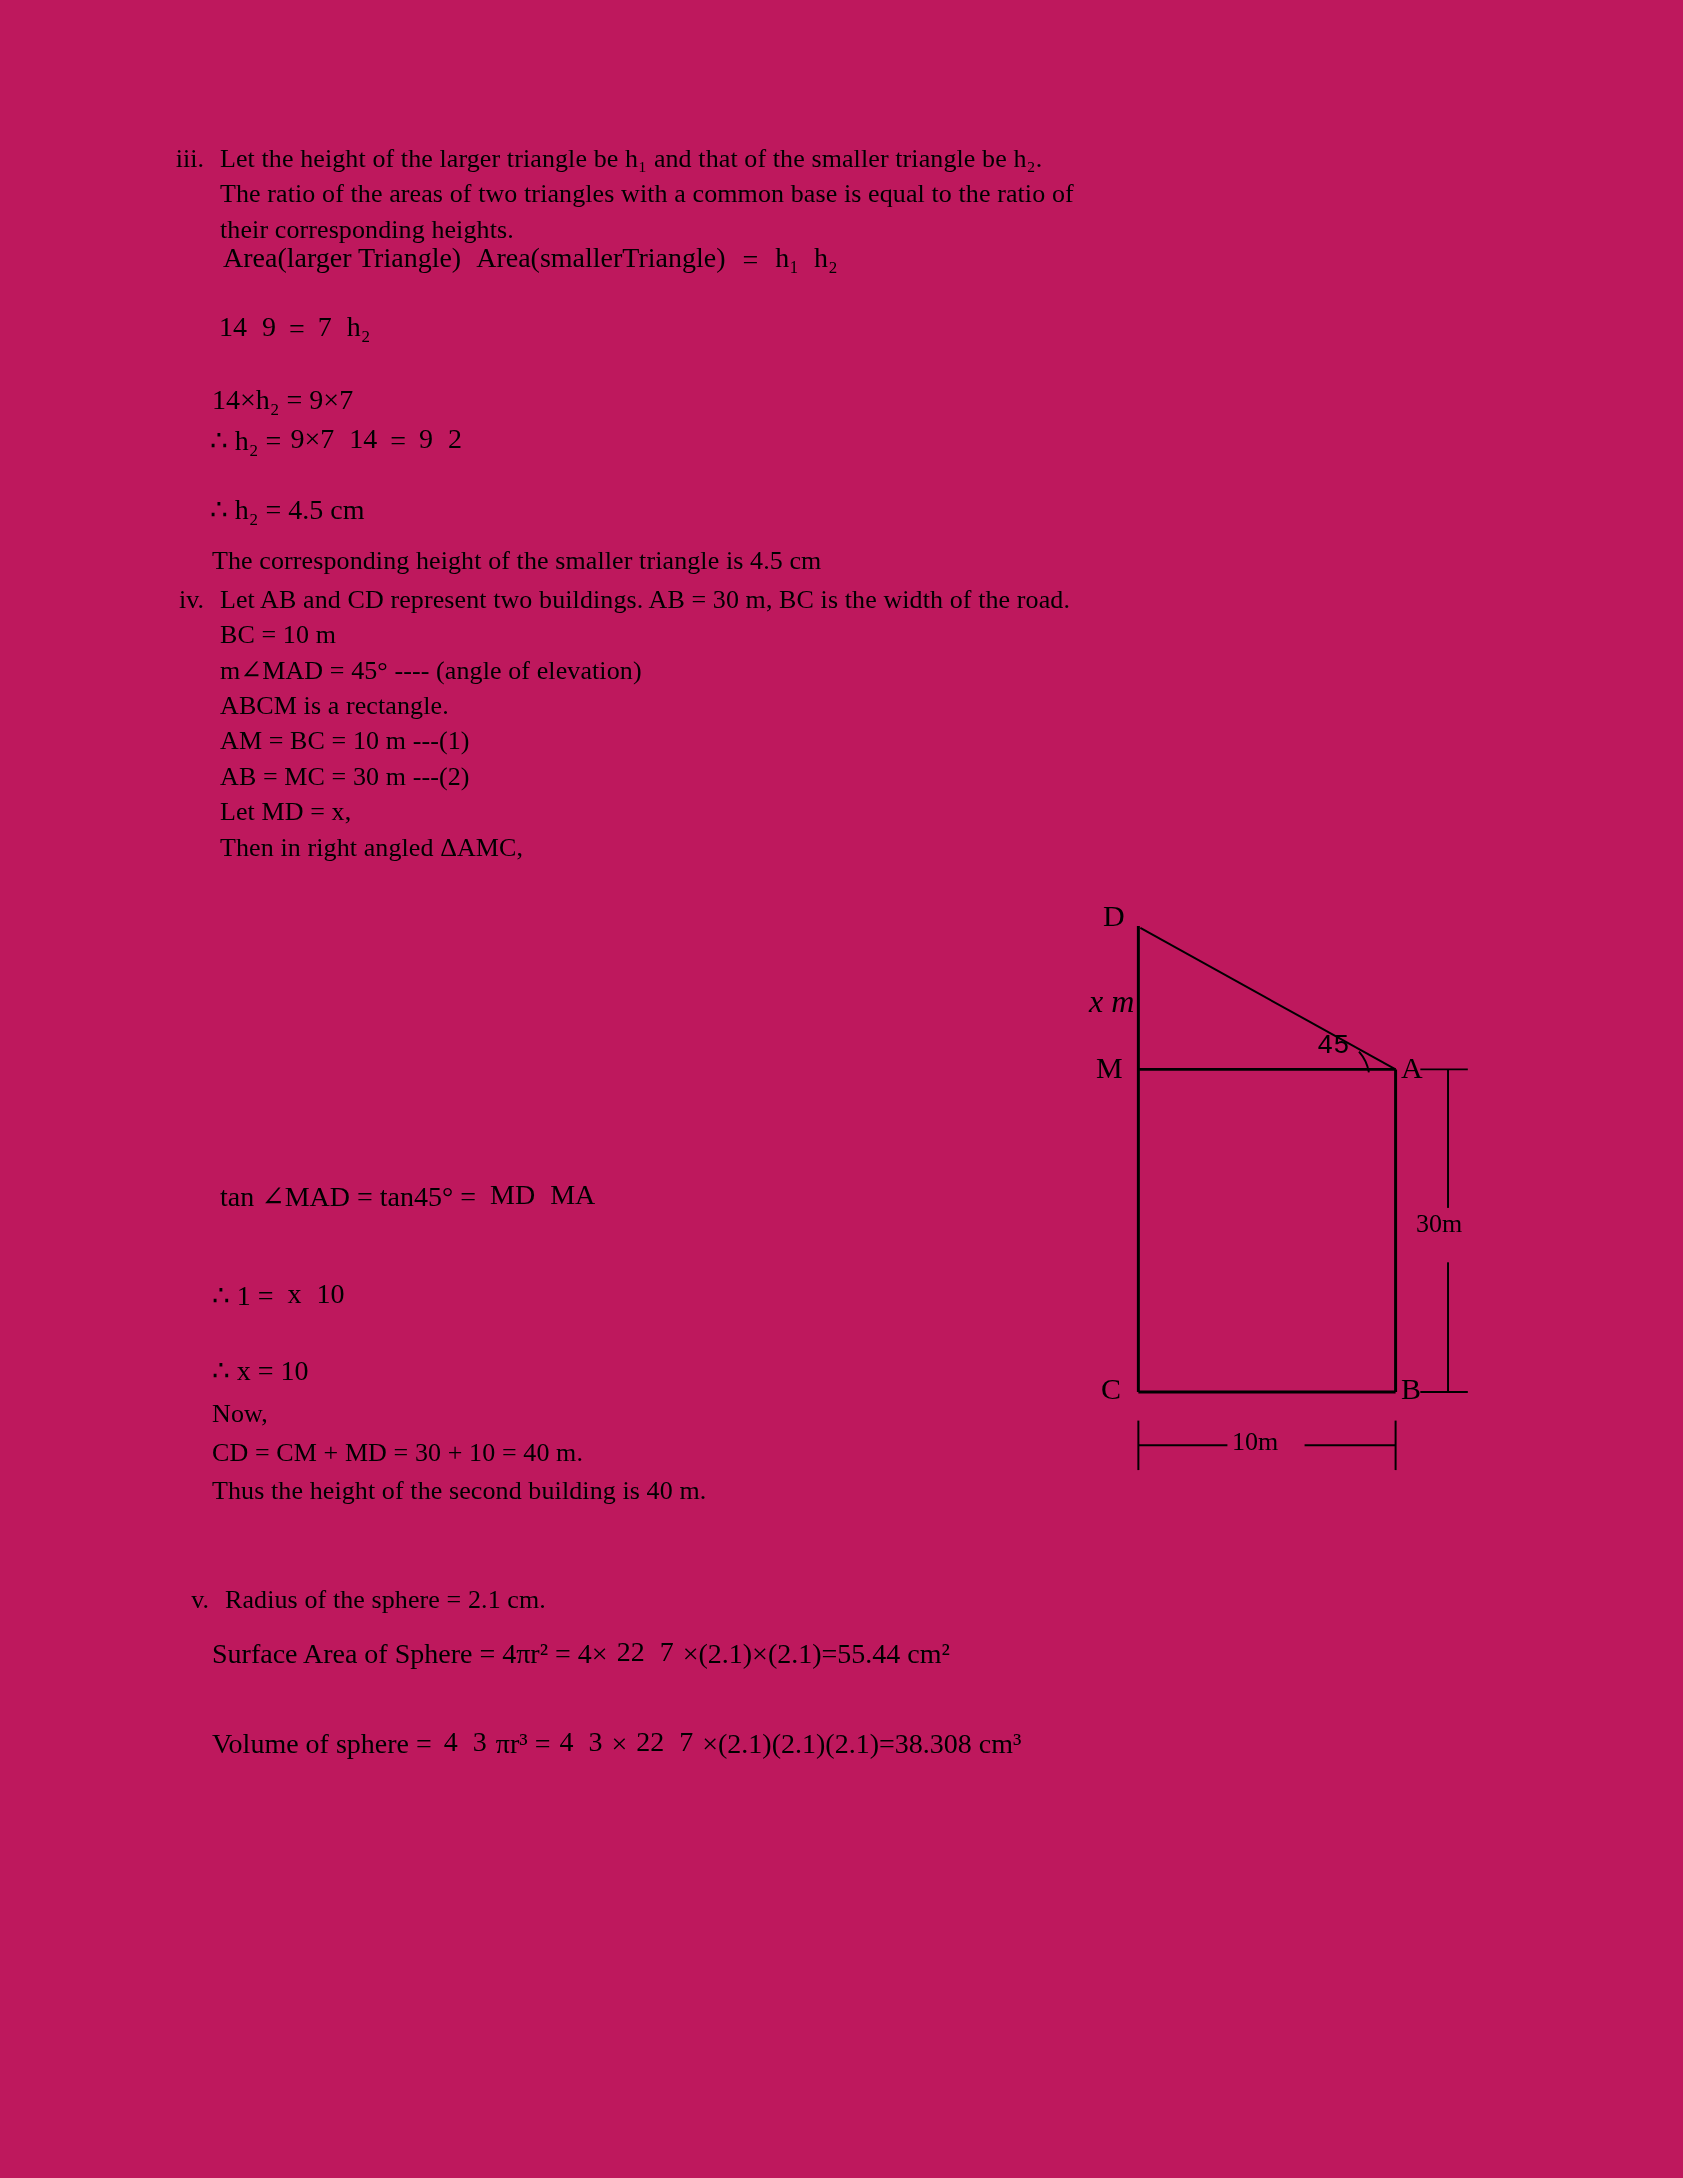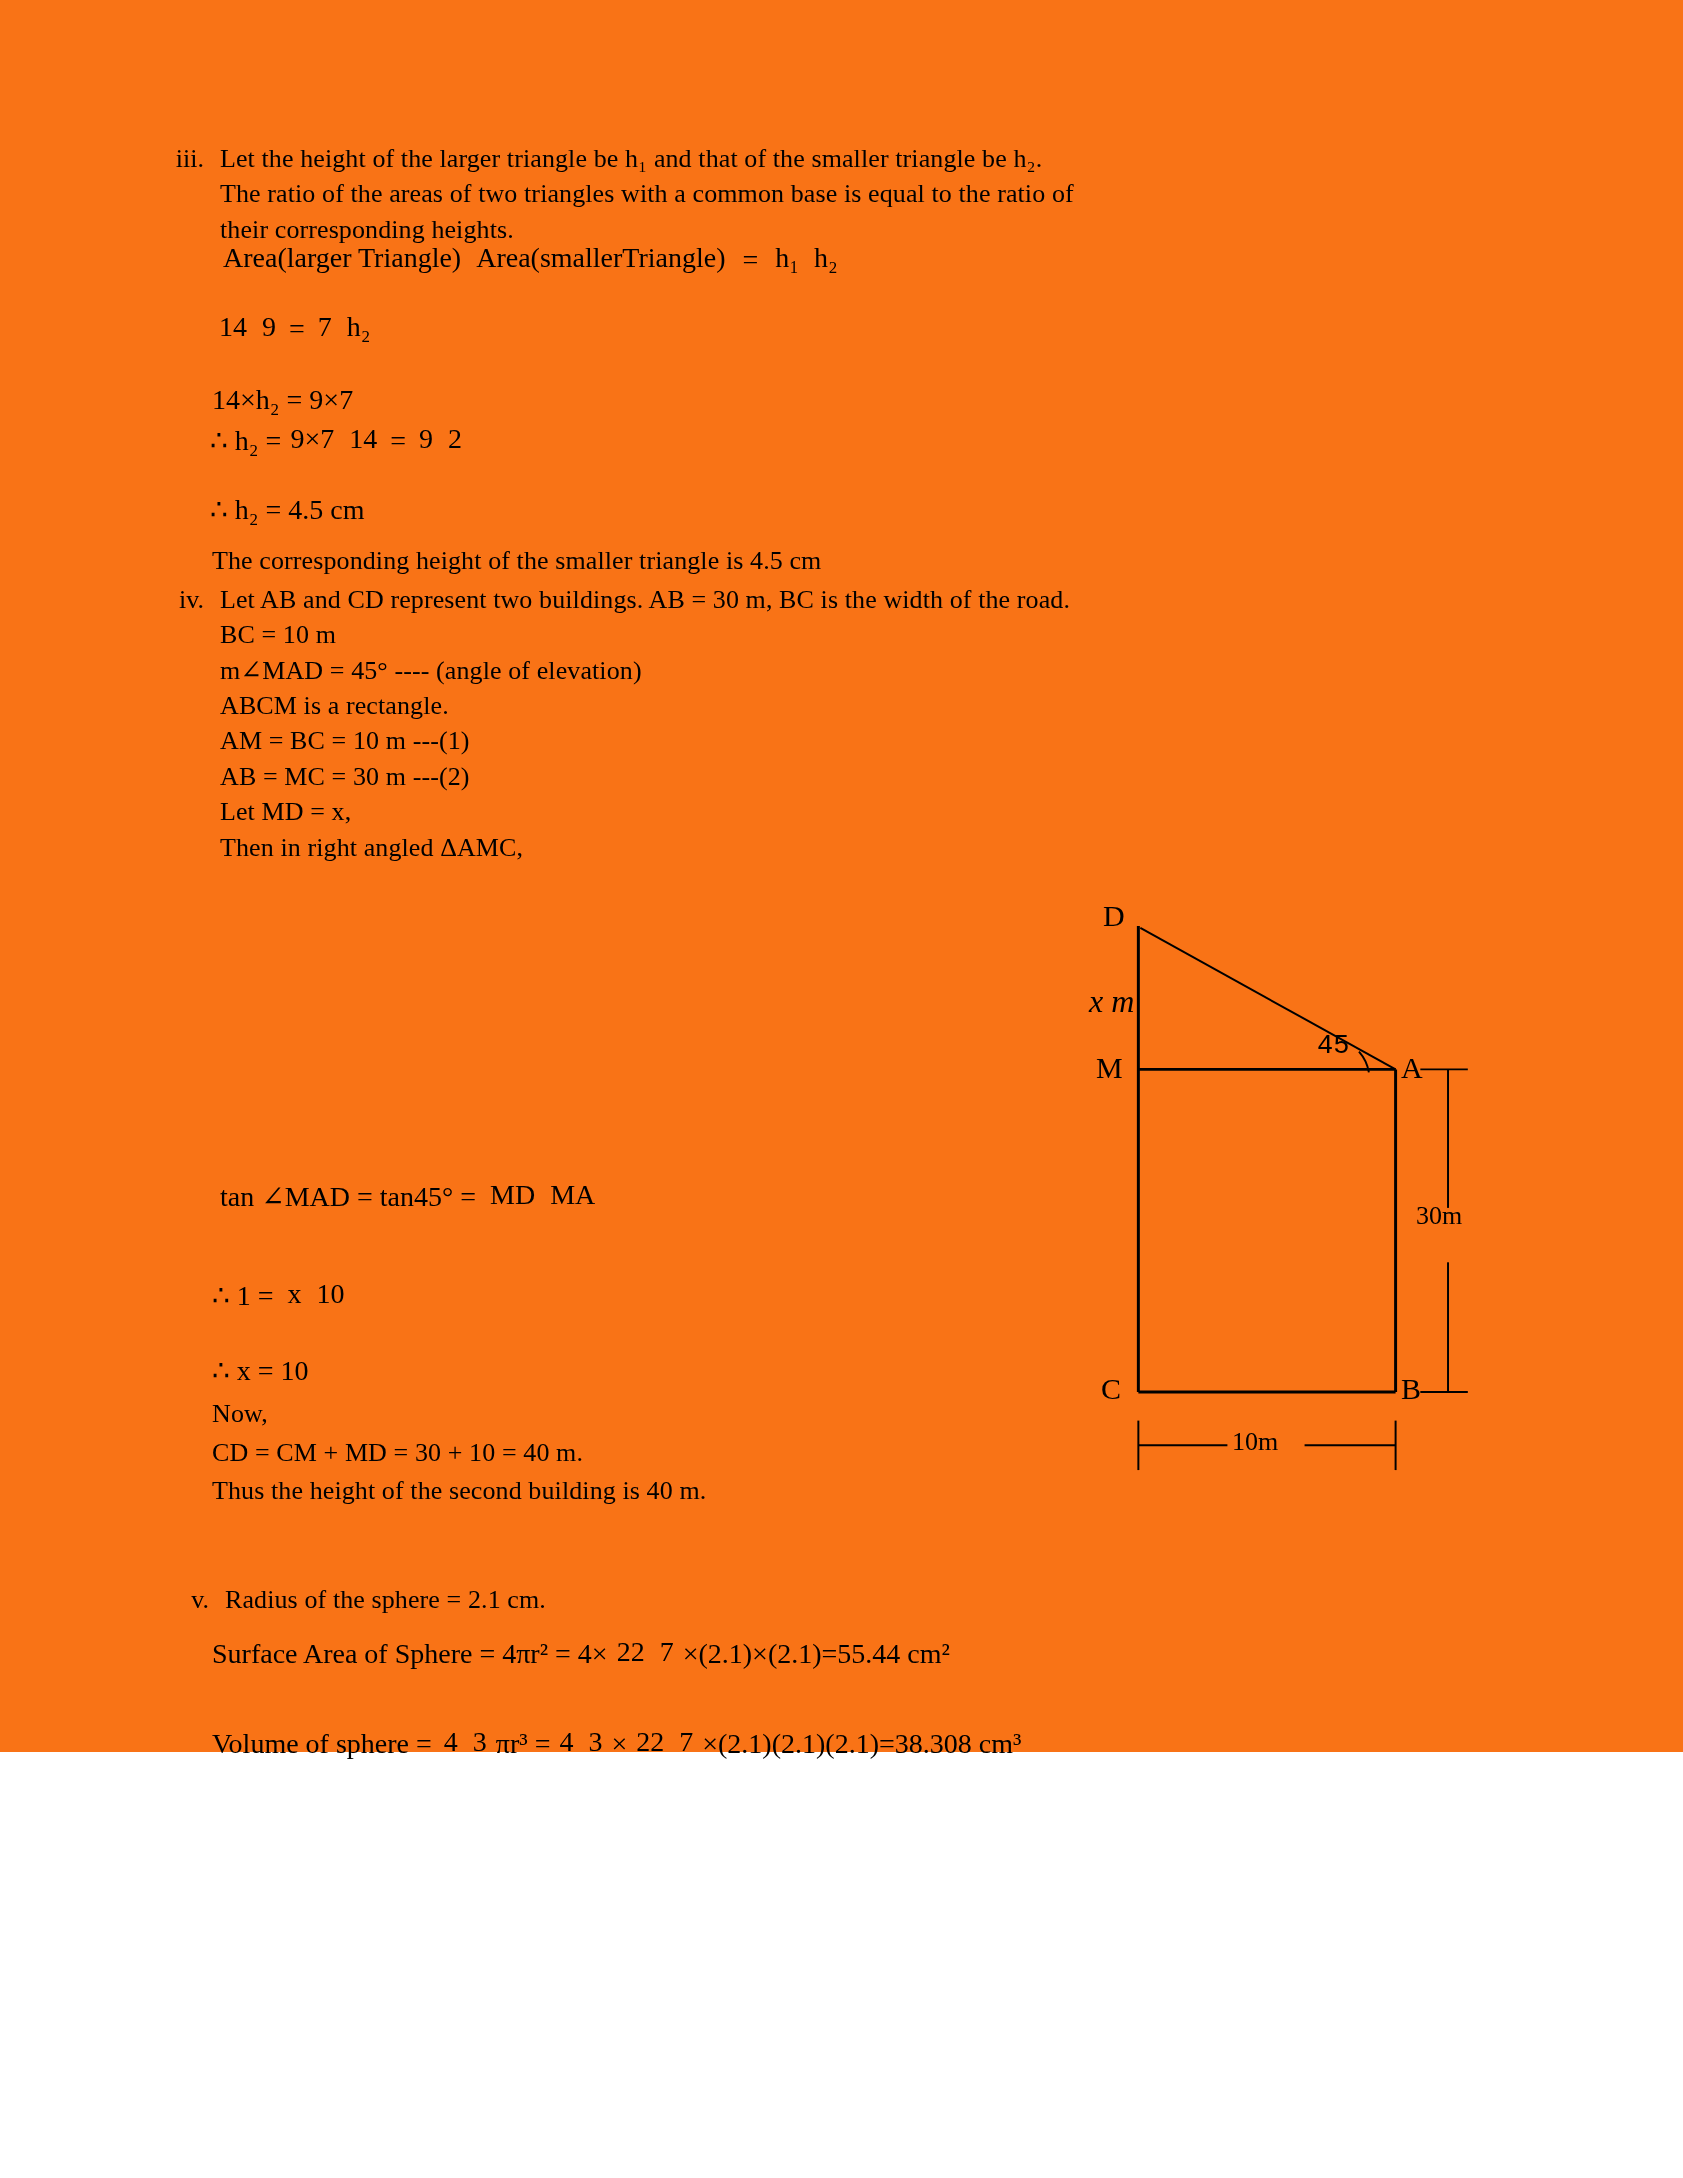--- a/index.html
+++ b/index.html
@@ -11,22 +11,22 @@
     width: 1683px;
     height: 2178px;
     font-family: "Liberation Serif", "DejaVu Serif", serif;
     color: #000000;
     position: relative;
     overflow: hidden;
   }
   .page {
     position: relative;
     width: 1683px;
-    height: 1752px;
-    background: #f97316;
+    height: 2178px;
+    background: #be185d;
   }
 
   
   .txt {
     font-size: 26px;
     line-height: 1.36;
     letter-spacing: 0.1px;
   }
   .mathtxt {
     font-family: "Liberation Serif", "DejaVu Serif", serif;
@@ -228,21 +228,21 @@
     </svg>
 
     
     <div style="position:absolute; left:24px; top:18px; font-size:30px;">D</div>
     <div style="position:absolute; left:17px; top:170px; font-size:30px;">M</div>
     <div style="position:absolute; left:322px; top:170px; font-size:30px;">A</div>
     <div style="position:absolute; left:22px; top:491px; font-size:30px;">C</div>
     <div style="position:absolute; left:322px; top:491px; font-size:30px;">B</div>
     <div style="position:absolute; left:10px; top:102px; font-size:32px; font-style:italic;">x m</div>
     <div style="position:absolute; left:238px; top:150px; font-size:27px;font-family:Liberation Mono, monospace;">45</div>
-    <div style="position:absolute; left:337px; top:320px; font-size:26px;">30m</div>
+    <div style="position:absolute; left:337px; top:328px; font-size:26px;">30m</div>
     <div style="position:absolute; left:153px; top:546px; font-size:26px;">10m</div>
   </div>
 
   <div class="item" style="left:168px; top:1582px; width:1089px;">
     <div class="marker">v.</div>
     <div class="body-col">
       <div class="txt line">Radius of the sphere = 2.1 cm.</div>
     </div>
   </div>
 

